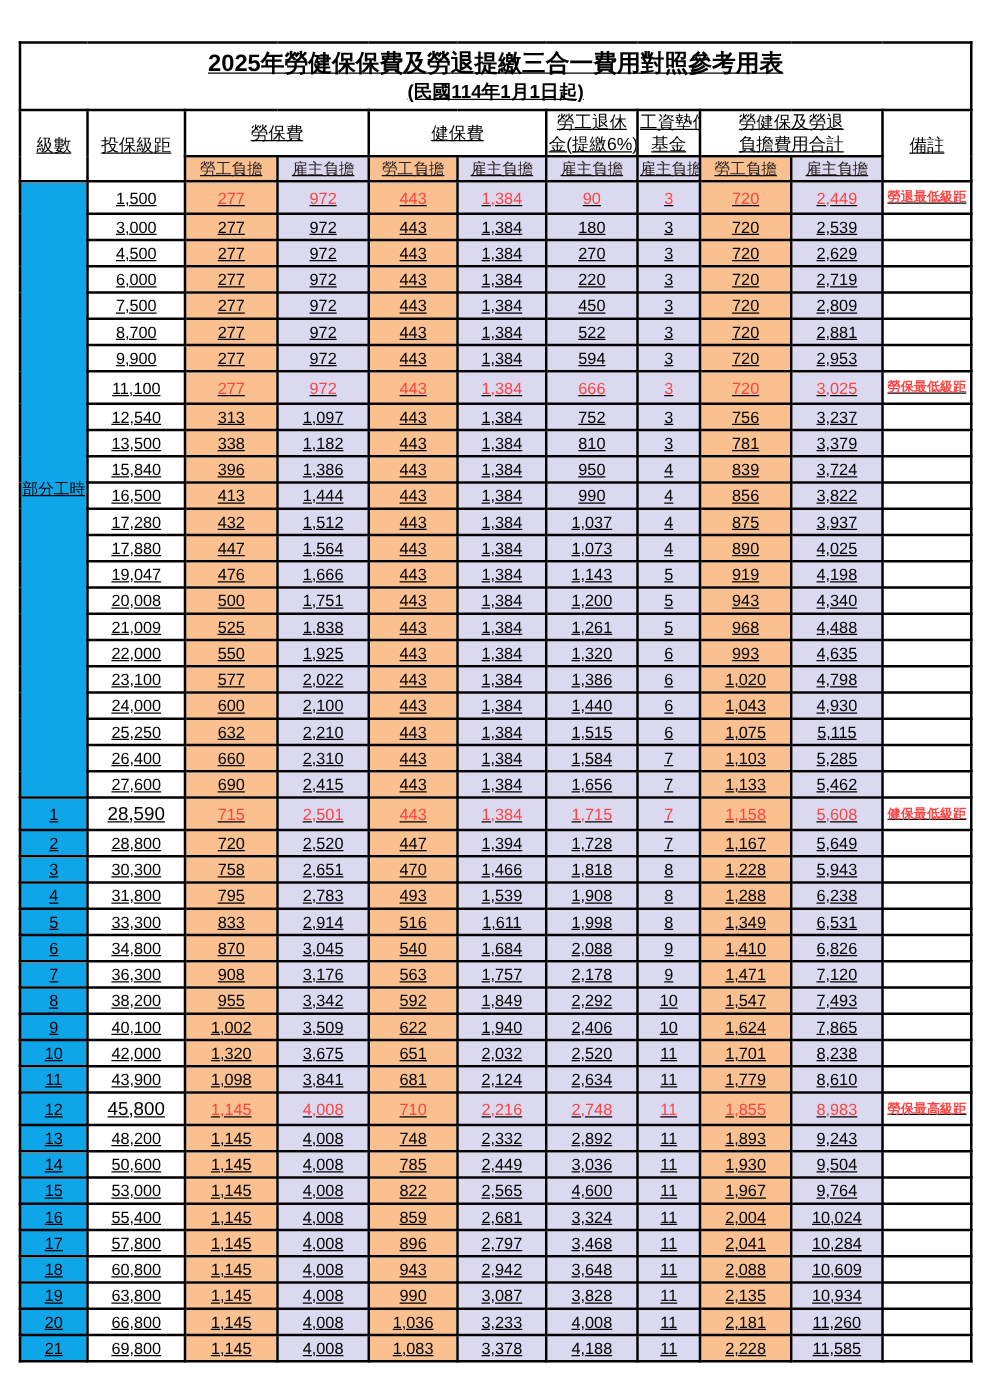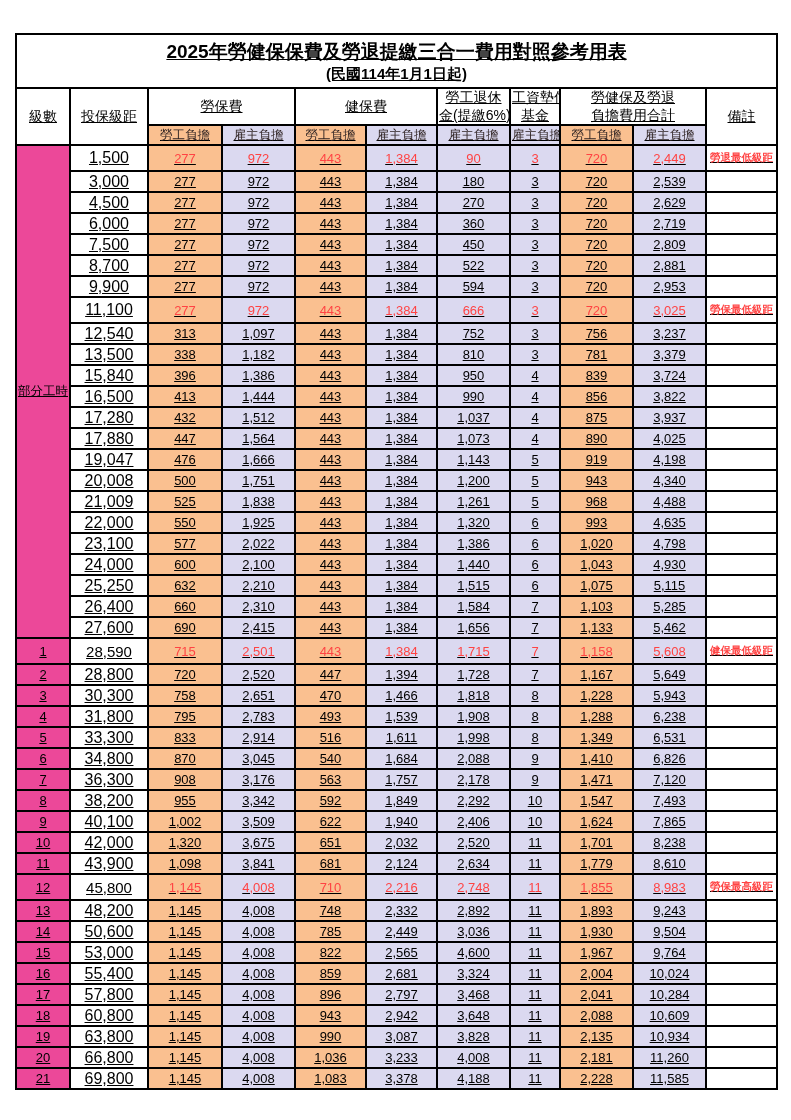--- a/index.html
+++ b/index.html
@@ -34,23 +34,23 @@
   .title-cell { height: 54px; }
   .title-line1 { font-size: 19px; font-weight: bold; line-height: 1.35; }
   .title-line2 { font-size: 15px; font-weight: bold; line-height: 1.2; }
   .hd  { font-size: 14px; height: 37px; line-height: 1.25; }
   .sub { font-size: 12.5px; height: 20px; color: #2e2222; }
   .bg-emp { background: var(--emp-bg); }
   .bg-er  { background: var(--er-bg); }
   tbody tr { height: 21px; }
   tbody tr.red-row { height: 26px; }
   tbody td { font-size: 13px; }
-  .cell-level { font-size: 13px; background: #ec4899; margin-top: 36px; }
+  .cell-level { font-size: 13px; background: #0ea5e9; margin-top: 36px; }
   .part-time { font-size: 12.5px; letter-spacing: 0px; }
-  .cell-bracket { font-size: 16px; background: #fff; }
+  .cell-bracket { font-size: 13px; background: #fff; }
   .big-row .cell-bracket { font-size: 15px; text-align: center; }
   .cell-emp { background: var(--emp-bg); }
   .cell-er  { background: var(--er-bg); }
   .red-row .cell-emp, .red-row .cell-er { color: var(--red); }
   .cell-remark {
     background: #fff;
     color: var(--red);
     font-size: 10.5px;
     font-weight: bold;
     padding: 0;
@@ -148,21 +148,21 @@
           <td class="cell-emp">720</td>
           <td class="cell-er">2,629</td>
           <td class="cell-remark"></td>
         </tr>
         <tr>
           <td class="cell-bracket">6,000</td>
           <td class="cell-emp">277</td>
           <td class="cell-er">972</td>
           <td class="cell-emp">443</td>
           <td class="cell-er">1,384</td>
-          <td class="cell-er">360</td>
+          <td class="cell-er">220</td>
           <td class="cell-er">3</td>
           <td class="cell-emp">720</td>
           <td class="cell-er">2,719</td>
           <td class="cell-remark"></td>
         </tr>
         <tr>
           <td class="cell-bracket">7,500</td>
           <td class="cell-emp">277</td>
           <td class="cell-er">972</td>
           <td class="cell-emp">443</td>

